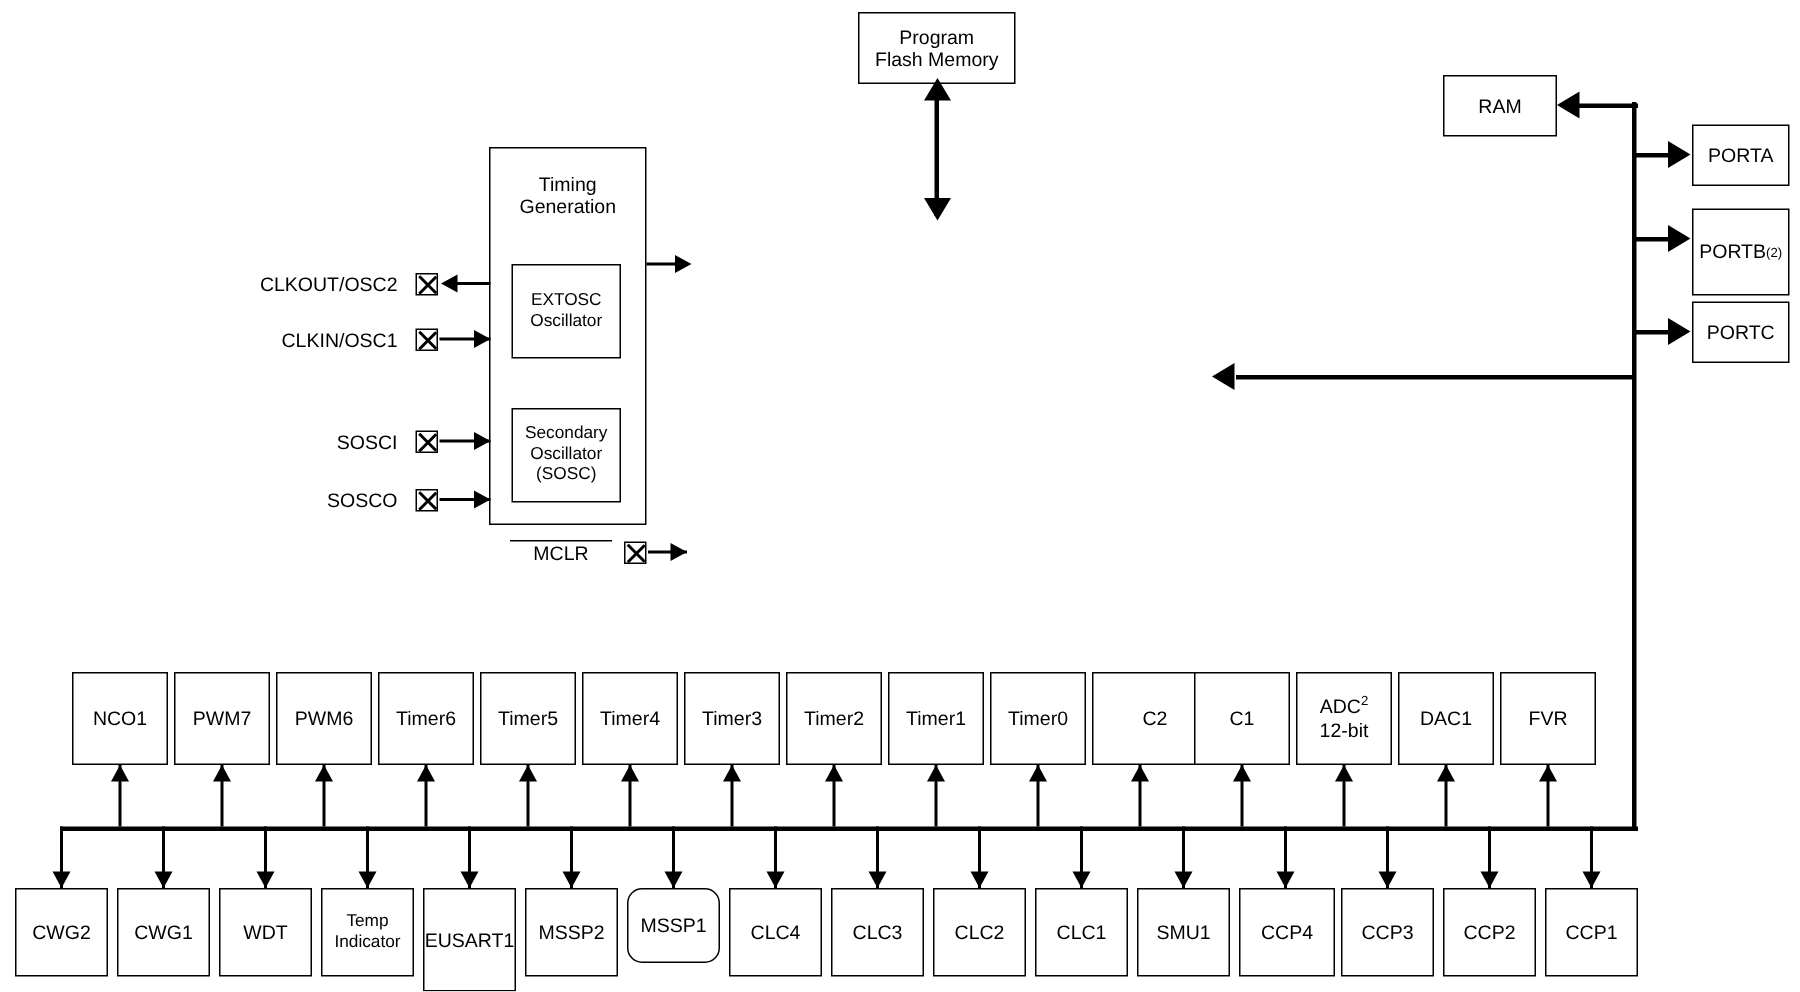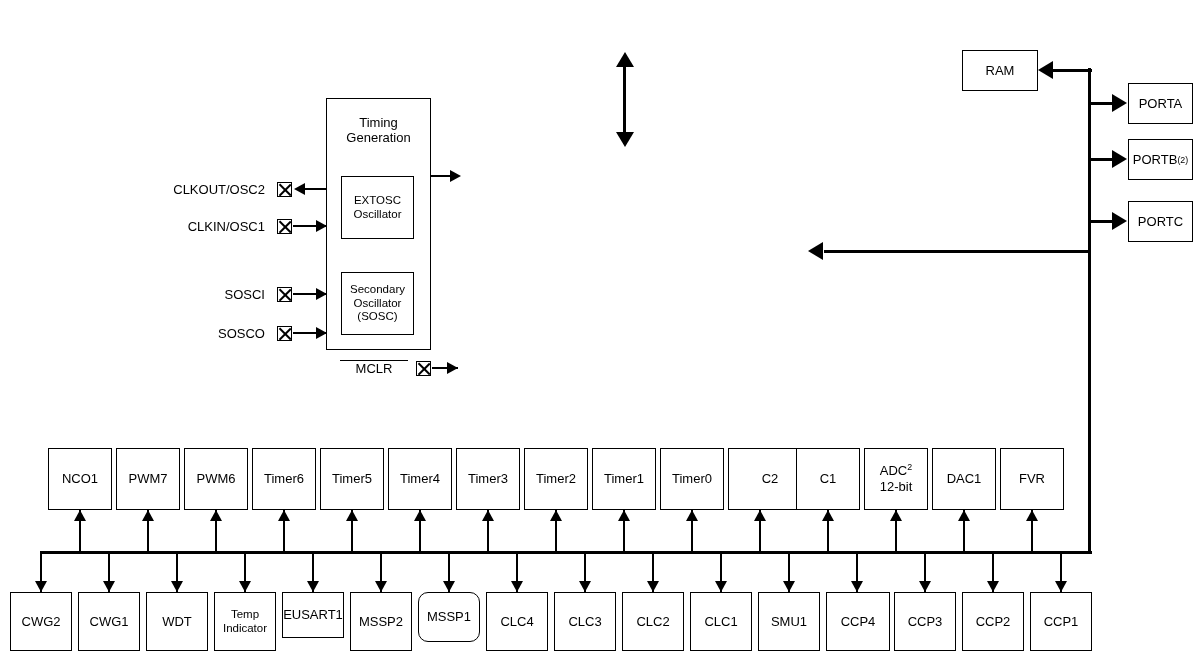--- a/index.html
+++ b/index.html
@@ -66,20 +66,22 @@
   sup{ font-size:.68em; vertical-align:super; line-height:0; }
   .sm{ font-size:11.5px; }
   .md{ font-size:13px; }
   .lg{ font-size:14.5px; }
 </style>
 </head>
 <body>
 
 <div id="root">
 
+  <div class="box md" style="left:572px;top:8px;width:105px;height:48px;">Program
+Flash Memory</div>
 
   <div class="v vb" style="left:623px;top:60px;height:84px;"></div>
   <div class="ar ar-big ar-u" style="left:616px;top:52px;"></div>
   <div class="ar ar-big ar-d" style="left:616px;top:132px;"></div>
 
 
   <div class="box md" style="left:326px;top:98px;width:105px;height:252px;align-items:flex-start;padding-top:16px;">Timing
 Generation</div>
   <div class="box box-lite sm" style="left:341px;top:176px;width:73px;height:63px;">EXTOSC
 Oscillator</div>
@@ -123,21 +125,21 @@
   <div class="ar ar-big ar-l" style="left:1038px;top:61px;"></div>
 
   <div class="v vb" style="left:1088px;top:68px;height:486px;"></div>
 
   <div class="box md" style="left:1128px;top:83px;width:65px;height:41px;">
     <span>PORTA</span>
   </div>
   <div class="h hb" style="left:1090px;top:102px;width:24px;"></div>
   <div class="ar ar-big ar-r" style="left:1112px;top:94px;"></div>
 
-  <div class="box md" style="left:1128px;top:139px;width:65px;height:41px;">
+  <div class="box md" style="left:1128px;top:139px;width:65px;height:58px;">
     <span>PORTB</span><sup>(2)</sup>
   </div>
   <div class="h hb" style="left:1090px;top:158px;width:24px;"></div>
   <div class="ar ar-big ar-r" style="left:1112px;top:150px;"></div>
 
   <div class="box md" style="left:1128px;top:201px;width:65px;height:41px;">
     <span>PORTC</span>
   </div>
   <div class="h hb" style="left:1090px;top:220px;width:24px;"></div>
   <div class="ar ar-big ar-r" style="left:1112px;top:212px;"></div>
@@ -202,21 +204,21 @@
       <div class="box md" style="left: 78px; top: 592px; width: 62px; height: 59px;">CWG1</div>
       <div class="v " style="left: 108px; top: 551px; height: 41px;"></div>
       <div class="ar ar-d" style="left: 103px; top: 581px;"></div>
       <div class="box md" style="left: 146px; top: 592px; width: 62px; height: 59px;">WDT</div>
       <div class="v " style="left: 176px; top: 551px; height: 41px;"></div>
       <div class="ar ar-d" style="left: 171px; top: 581px;"></div>
       <div class="box sm" style="left: 214px; top: 592px; width: 62px; height: 59px; text-align: center;">Temp
 Indicator</div>
       <div class="v " style="left: 244px; top: 551px; height: 41px;"></div>
       <div class="ar ar-d" style="left: 239px; top: 581px;"></div>
-      <div class="box md" style="left: 282px; top: 592px; width: 62px; height: 46px;">EUSART1</div>
+      <div class="box md" style="left: 282px; top: 592px; width: 62px; height: 69px;">EUSART1</div>
       <div class="v " style="left: 312px; top: 551px; height: 41px;"></div>
       <div class="ar ar-d" style="left: 307px; top: 581px;"></div>
       <div class="box md" style="left: 350px; top: 592px; width: 62px; height: 59px;">MSSP2</div>
       <div class="v " style="left: 380px; top: 551px; height: 41px;"></div>
       <div class="ar ar-d" style="left: 375px; top: 581px;"></div>
       <div class="box md" style="left: 418px; top: 592px; width: 62px; height: 50px; border-radius: 10px;">MSSP1</div>
       <div class="v " style="left: 448px; top: 551px; height: 41px;"></div>
       <div class="ar ar-d" style="left: 443px; top: 581px;"></div>
       <div class="box md" style="left: 486px; top: 592px; width: 62px; height: 59px;">CLC4</div>
       <div class="v " style="left: 516px; top: 551px; height: 41px;"></div>

